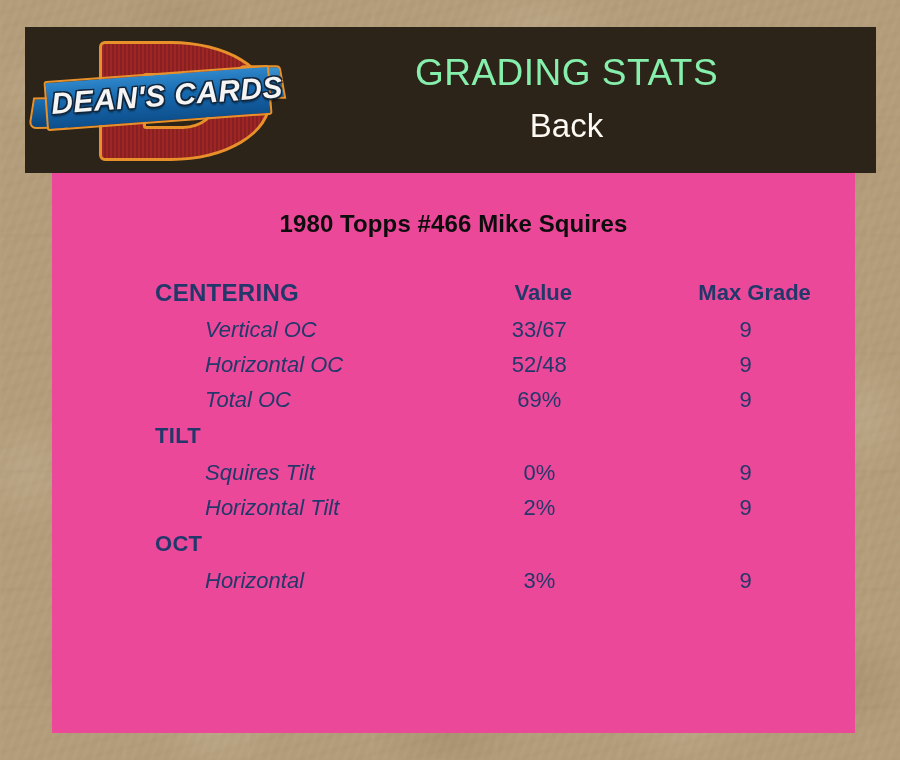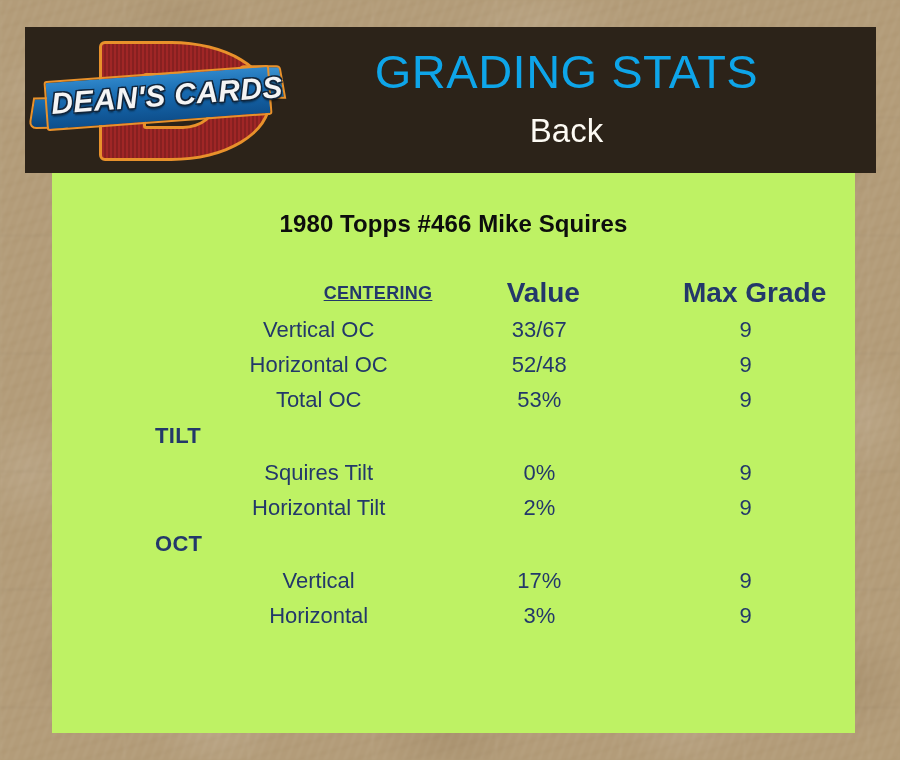--- a/index.html
+++ b/index.html
@@ -164,43 +164,43 @@
     white-space: nowrap;
   }
 
   
   #header-titles {
     flex: 1;
     text-align: center;
     padding-right: 30px;
   }
   #page-title {
-    color: #0ea5e9;
-    font-size: 47px;
+    color: #86efac;
+    font-size: 37px;
     font-weight: 400;
     line-height: 1.02;
     letter-spacing: 0.5px;
     text-align: center;
   }
   #page-subtitle {
     color: #fdfaf3;
     font-size: 33px;
     font-weight: 400;
     line-height: 1.25;
     margin-top: 14px;
   }
 
   
   #content-panel {
     position: absolute;
     left: 52px;
     top: 172px;
     width: 803px;
     height: 561px;
-    background: #bef264;
+    background: #ec4899;
     z-index: 4;
   }
 
   #card-title {
     text-align: center;
     margin-top: 38px;
     font-size: 24px;
     font-weight: 700;
     color: #0d0d0d;
     letter-spacing: 0.1px;
@@ -224,30 +224,29 @@
   #stats-table td {
     padding: 0;
     font-weight: 400;
   }
   .col-label   { width: 360px; }
   .col-value   { width: 210px; }
   .col-grade   { width: 190px; }
 
   .hdr-row th { height: 38px; vertical-align: middle; }
   .hdr-label {
-    text-align: right;
+    text-align: left;
     padding-left: 103px !important;
     font-weight: 700 !important;
-    font-size: 18px;
+    font-size: 24px;
     letter-spacing: 0.3px;
-    text-decoration: underline;
   }
   .hdr-value, .hdr-grade {
     font-weight: 700 !important;
-    font-size: 28px;
+    font-size: 22px;
     text-align: center;
   }
 
   .section-row td {
     height: 38px;
     vertical-align: middle;
   }
   .section-name {
     text-align: left;
     padding-left: 103px !important;
@@ -255,22 +254,23 @@
     font-size: 22px;
     letter-spacing: 0.3px;
   }
 
   .data-row td {
     height: 35px;
     vertical-align: middle;
     font-size: 22px;
   }
   .data-label {
-    text-align: center;
+    text-align: left;
     padding-left: 153px !important;
+    font-style: italic;
   }
   .data-value { text-align: center; padding-right: 8px !important; margin-top: 36px; }
   .data-grade { text-align: center; padding-right: 18px !important; }
 </style>
 </head>
 <body>
 
 <div id="bg-watermark"></div>
 
 <div id="header-bar">
@@ -316,21 +316,21 @@
           <td class="data-value">33/67</td>
           <td class="data-grade">9</td>
         </tr>
         <tr class="data-row">
           <td class="data-label">Horizontal OC</td>
           <td class="data-value">52/48</td>
           <td class="data-grade">9</td>
         </tr>
         <tr class="data-row">
           <td class="data-label">Total OC</td>
-          <td class="data-value">53%</td>
+          <td class="data-value">69%</td>
           <td class="data-grade">9</td>
         </tr>
         <tr class="section-row">
           <td class="section-name">TILT</td>
           <td></td>
           <td></td>
         </tr>
         <tr class="data-row">
           <td class="data-label">Squires Tilt</td>
           <td class="data-value">0%</td>
@@ -340,25 +340,20 @@
           <td class="data-label">Horizontal Tilt</td>
           <td class="data-value">2%</td>
           <td class="data-grade">9</td>
         </tr>
         <tr class="section-row">
           <td class="section-name">OCT</td>
           <td></td>
           <td></td>
         </tr>
         <tr class="data-row">
-          <td class="data-label">Vertical</td>
-          <td class="data-value">17%</td>
-          <td class="data-grade">9</td>
-        </tr>
-        <tr class="data-row">
           <td class="data-label">Horizontal</td>
           <td class="data-value">3%</td>
           <td class="data-grade">9</td>
         </tr>
       </tbody>
   </table>
 
 </div>
 
 </body></html>

